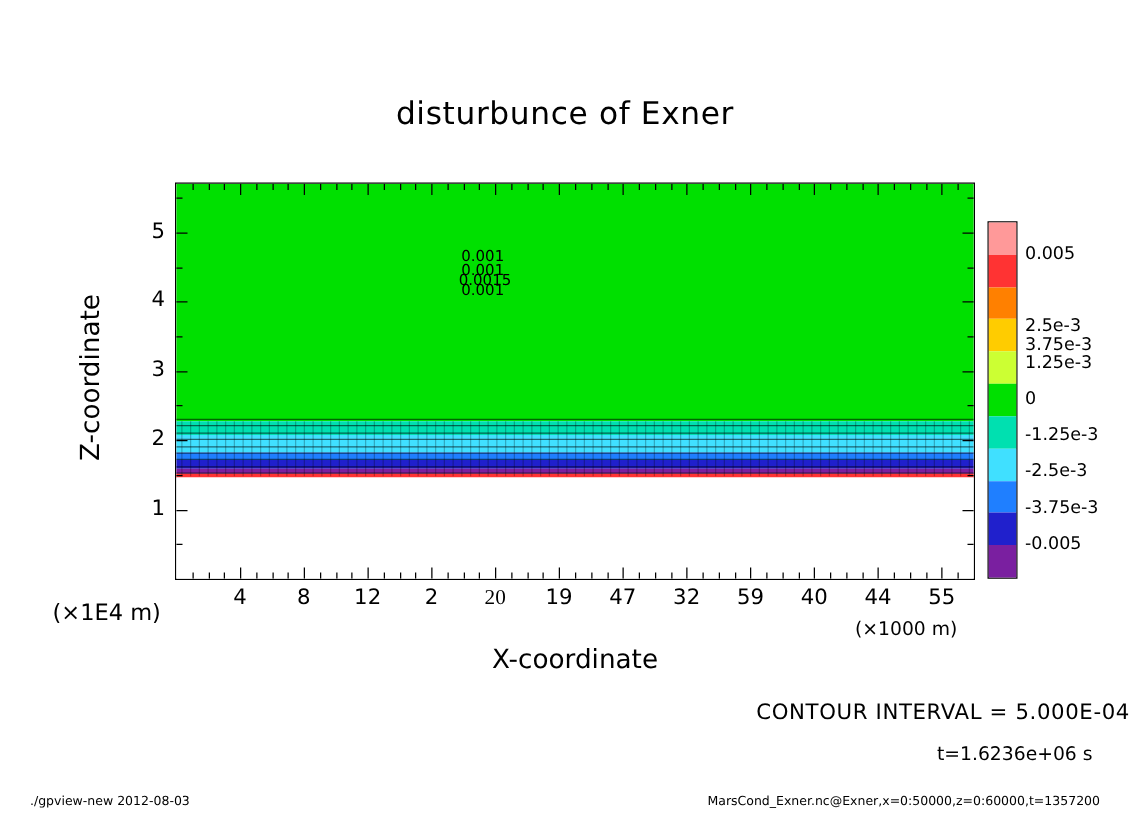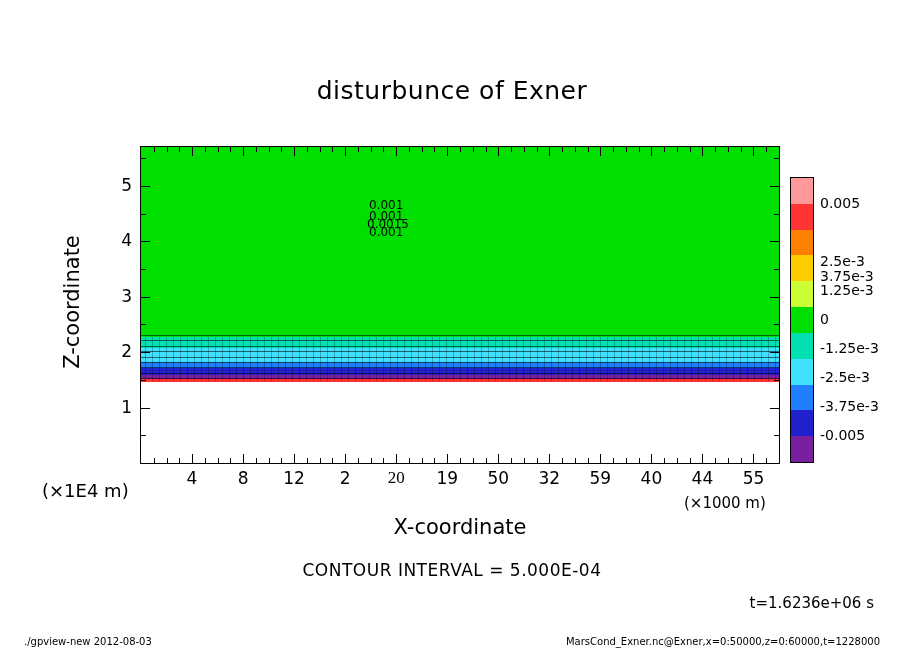--- a/index.html
+++ b/index.html
@@ -96,21 +96,21 @@
   #cb-labels{left:820px;top:177px;width:80px;height:286px;}
   .cb-label{
     position:absolute;left:0;
     font-size:14px;
     transform:translateY(-50%);
     white-space:nowrap;
   }
 
   
   #contour-interval{
-    left:0;top:560px;width:904px;text-align:center;
+    left:0;top:560px;width:904px;text-align:right;
     font-size:17px;letter-spacing:0.5px;
   }
   #timestamp{
     left:0;top:594px;width:874px;text-align:right;
     font-size:15px;
   }
   #footer-left{
     left:24px;top:636px;font-size:10px;
   }
   #footer-right{
@@ -378,21 +378,21 @@
     <div class="ytick" style="top: 38.807px;">5</div>
   </div>
 
 <div class="abs" id="xtick-row">
     <div class="xtick" style="left: 52.04px;">4</div>
     <div class="xtick" style="left: 103.08px;">8</div>
     <div class="xtick" style="left: 154.12px;">12</div>
     <div class="xtick" style="left: 205.16px;">2</div>
     <div class="xtick" style="left: 256.2px; font-family: Liberation Serif, serif;">20</div>
     <div class="xtick" style="left: 307.24px;">19</div>
-    <div class="xtick" style="left: 358.28px;">50</div>
+    <div class="xtick" style="left: 358.28px;">47</div>
     <div class="xtick" style="left: 409.32px;">32</div>
     <div class="xtick" style="left: 460.36px;">59</div>
     <div class="xtick" style="left: 511.4px;">40</div>
     <div class="xtick" style="left: 562.44px;">44</div>
     <div class="xtick" style="left: 613.48px;">55</div>
   </div>
 
 <div class="abs" id="ylabel">Z-coordinate</div>
 <div class="abs" id="xlabel">X-coordinate</div>
 <div class="abs" id="yunit">(×1E4 m)</div>
@@ -419,13 +419,13 @@
     <div class="cb-label" style="top: 142px;">0</div>
     <div class="cb-label" style="top: 171.045px;">-1.25e-3</div>
     <div class="cb-label" style="top: 200.091px;">-2.5e-3</div>
     <div class="cb-label" style="top: 229.136px;">-3.75e-3</div>
     <div class="cb-label" style="top: 258.182px;">-0.005</div>
   </div>
 
 <div class="abs" id="contour-interval">CONTOUR INTERVAL = 5.000E-04</div>
 <div class="abs" id="timestamp">t=1.6236e+06 s</div>
 <div class="abs" id="footer-left">./gpview-new  2012-08-03</div>
-<div class="abs" id="footer-right">MarsCond_Exner.nc@Exner,x=0:50000,z=0:60000,t=1228000</div>
+<div class="abs" id="footer-right">MarsCond_Exner.nc@Exner,x=0:50000,z=0:60000,t=1357200</div>
 
 </body></html>

